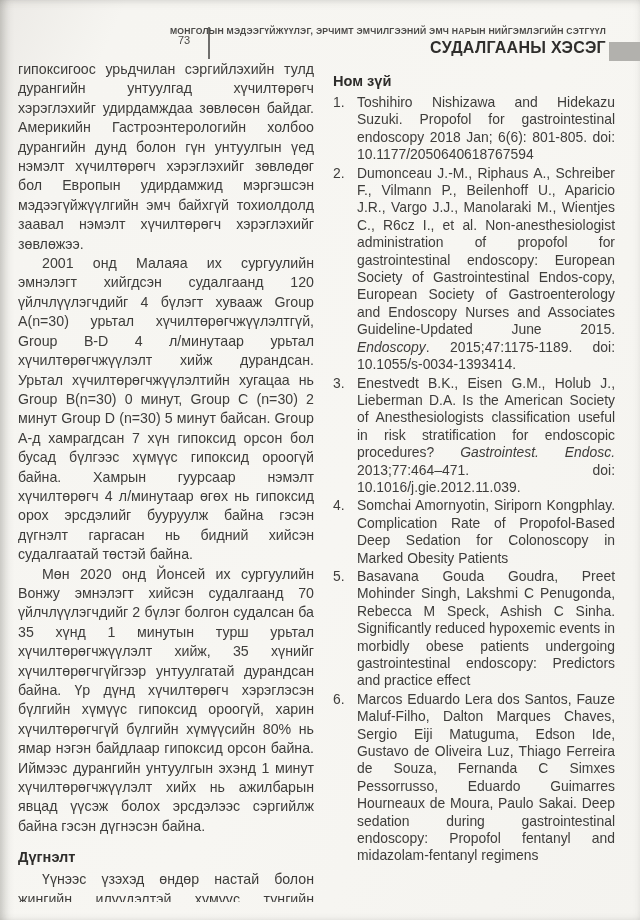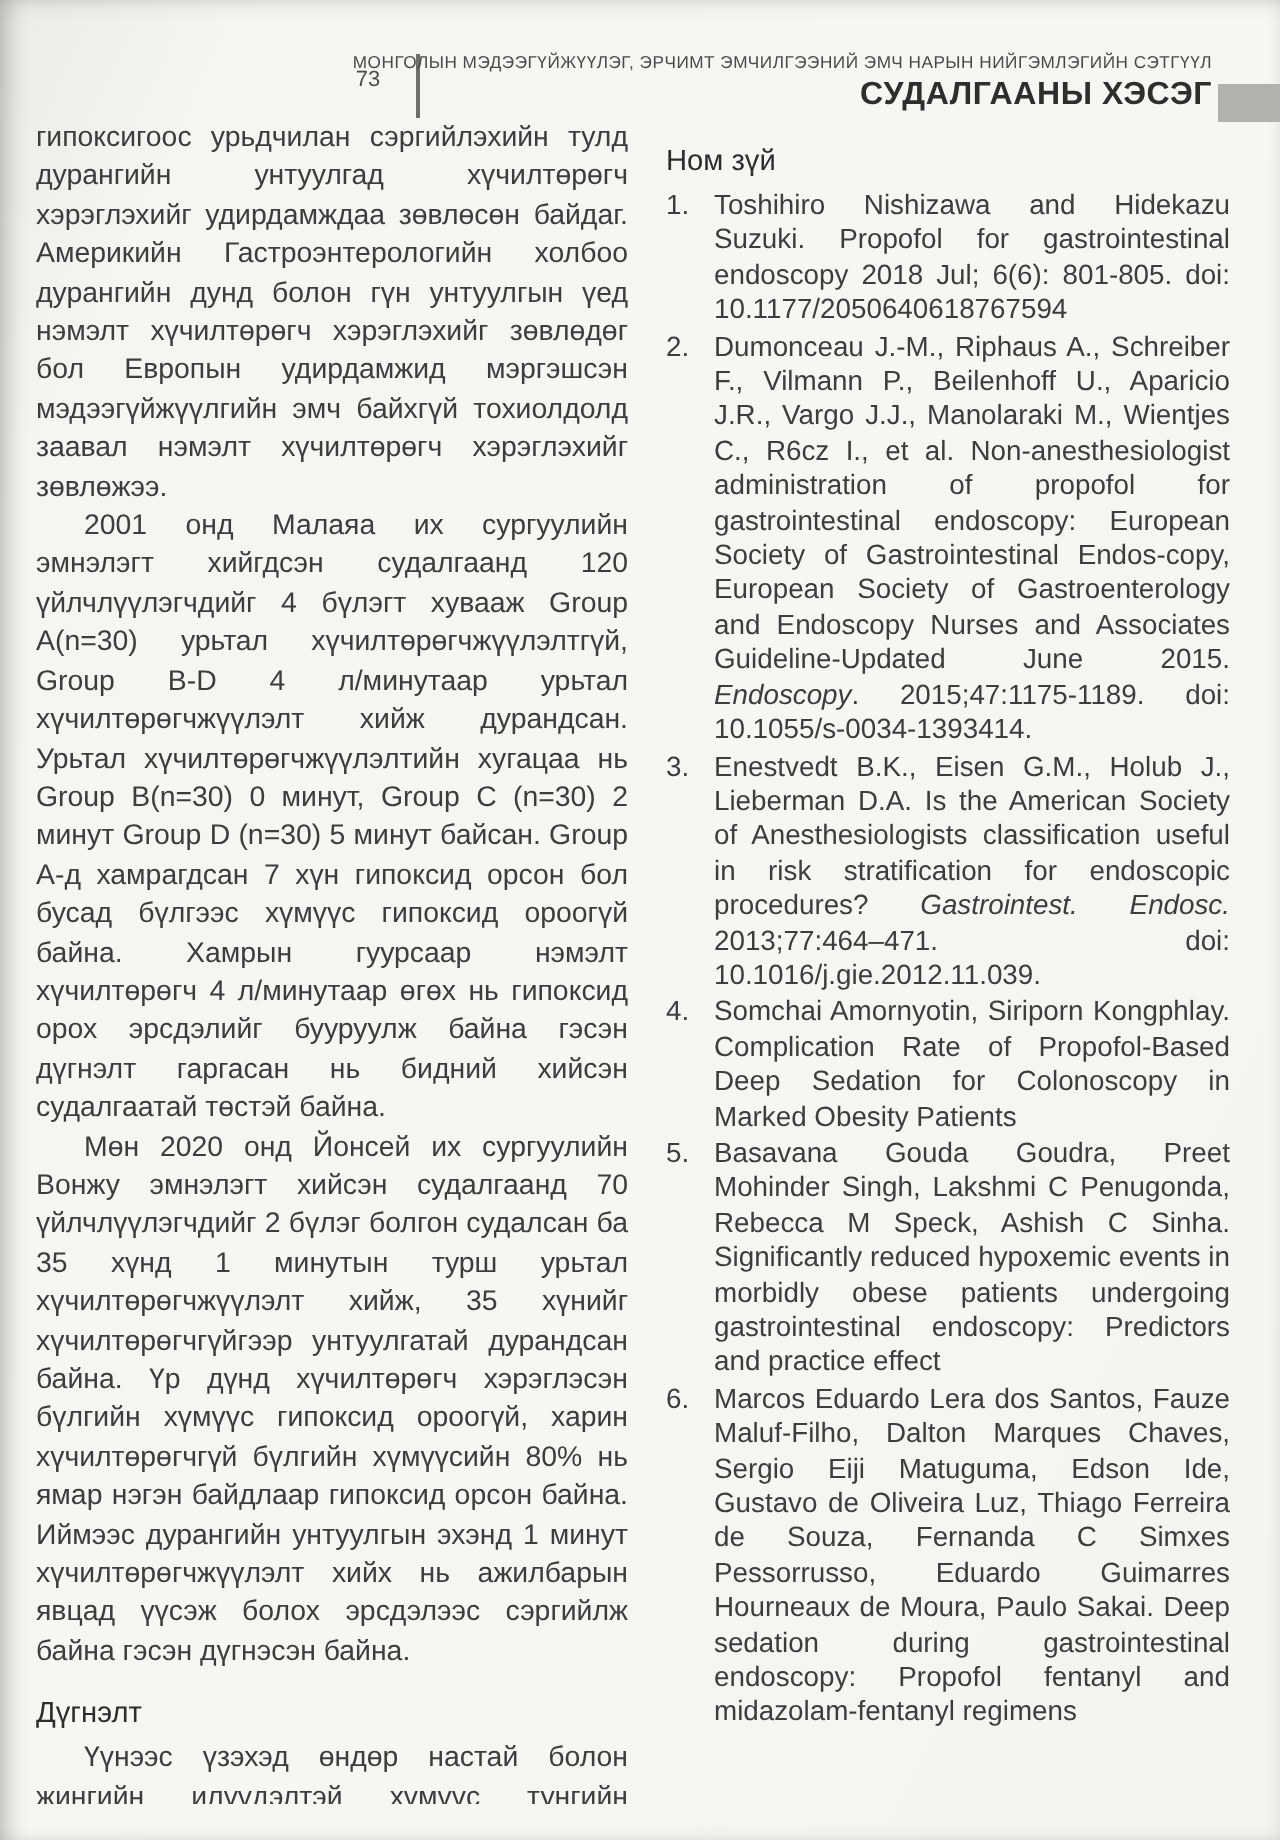--- a/index.html
+++ b/index.html
@@ -28,21 +28,21 @@
     text-align: center; font-size: 11px; color: #4b4a48;
   }
   .header-divider {
     position: absolute; left: 208px; top: 1px; width: 1.5px; height: 32px;
     background: #6f6e6c;
   }
   .header-titles {
     position: absolute; right: 34px; top: 0; text-align: right; white-space: nowrap;
   }
   .journal-title {
-    font-size: 8.6px; letter-spacing: 0.25px; color: #4a4947; font-weight: 400;
+    font-size: 8.6px; letter-spacing: 0.25px; color: #4a4947; font-weight: 700;
   }
   .section-title {
     margin-top: 3px; font-size: 16px; font-weight: 700;
     letter-spacing: 0.3px; color: #2f2e2c;
   }
   .gray-tab {
     position: absolute; right: 0; top: 16px; width: 31px; height: 19px;
     background: #b2b1ad;
   }
   
@@ -52,21 +52,21 @@
   }
   .col { overflow: hidden; }
   .col.left  { width: 296px; flex: none; }
   .col.right { flex: 1; }
   .body-p {
     margin: 0; font-size: 14.2px; line-height: 19.4px;
     text-align: justify; text-justify: inter-word; color: #3e3d3b;
   }
   .body-p.indent { text-indent: 24px; }
   .subheading {
-    margin: 13px 0 5px 0; font-size: 14.6px; font-weight: 400; color: #2e2d2b;
+    margin: 13px 0 5px 0; font-size: 14.6px; font-weight: 700; color: #2e2d2b;
   }
   
   .refs { margin-top: 2px; }
   .ref { display: flex; margin: 0 0 1px 0; }
   .ref-num {
     flex: none; width: 24px; font-size: 13.9px; line-height: 17.4px; color: #3e3d3b;
   }
   .ref-text {
     flex: 1; font-size: 13.9px; line-height: 17.4px;
     text-align: justify; text-justify: inter-word; color: #3e3d3b;
@@ -99,21 +99,21 @@
         </div>
       <div class="subheading">Дүгнэлт</div>
       <p class="body-p indent">Үүнээс үзэхэд өндөр настай болон жингийн илүүдэлтэй хүмүүс тунгийн хамааралт гүнзгий хүчилтөрөгчийн дутагдалд орох эрсдэл өндөр байна. Унтуулахын өмнө хамгийн багадаа 1 минутын турш хамрын гуурсаар 2л/минутаар хүчилтөрөгч өгөх нь үйлчлүүлэгчийг хүчилтөрөгчийн гүнзгий</p>
     </div>
 
     <div class="col right">
       <div class="subheading">Ном зүй</div>
       <div class="refs">
           <div class="ref">
             <span class="ref-num">1.</span>
-            <span class="ref-text"><span>Toshihiro Nishizawa and Hidekazu Suzuki. Propofol for gastrointestinal endoscopy 2018 Jul; 6(6): 801-805. doi: 10.1177/2050640618767594</span></span>
+            <span class="ref-text"><span>Toshihiro Nishizawa and Hidekazu Suzuki. Propofol for gastrointestinal endoscopy 2018 Jan; 6(6): 801-805. doi: 10.1177/2050640618767594</span></span>
           </div>
           <div class="ref">
             <span class="ref-num">2.</span>
             <span class="ref-text"><span>Dumonceau J.-M., Riphaus A., Schreiber F., Vilmann P., Beilenhoff U., Aparicio J.R., Vargo J.J., Manolaraki M., Wientjes C., R6cz I., et al. Non-anesthesiologist administration of propofol for gastrointestinal endoscopy: European Society of Gastrointestinal Endos-copy, European Society of Gastroenterology and Endoscopy Nurses and Associates Guideline-Updated June 2015. </span><i>Endoscopy</i><span>. 2015;47:1175-1189. doi: 10.1055/s-0034-1393414.</span></span>
           </div>
           <div class="ref">
             <span class="ref-num">3.</span>
             <span class="ref-text"><span>Enestvedt B.K., Eisen G.M., Holub J., Lieberman D.A. Is the American Society of Anesthesiologists classification useful in risk stratification for endoscopic procedures? </span><i>Gastrointest. Endosc.</i><span> 2013;77:464–471. doi: 10.1016/j.gie.2012.11.039.</span></span>
           </div>
           <div class="ref">

